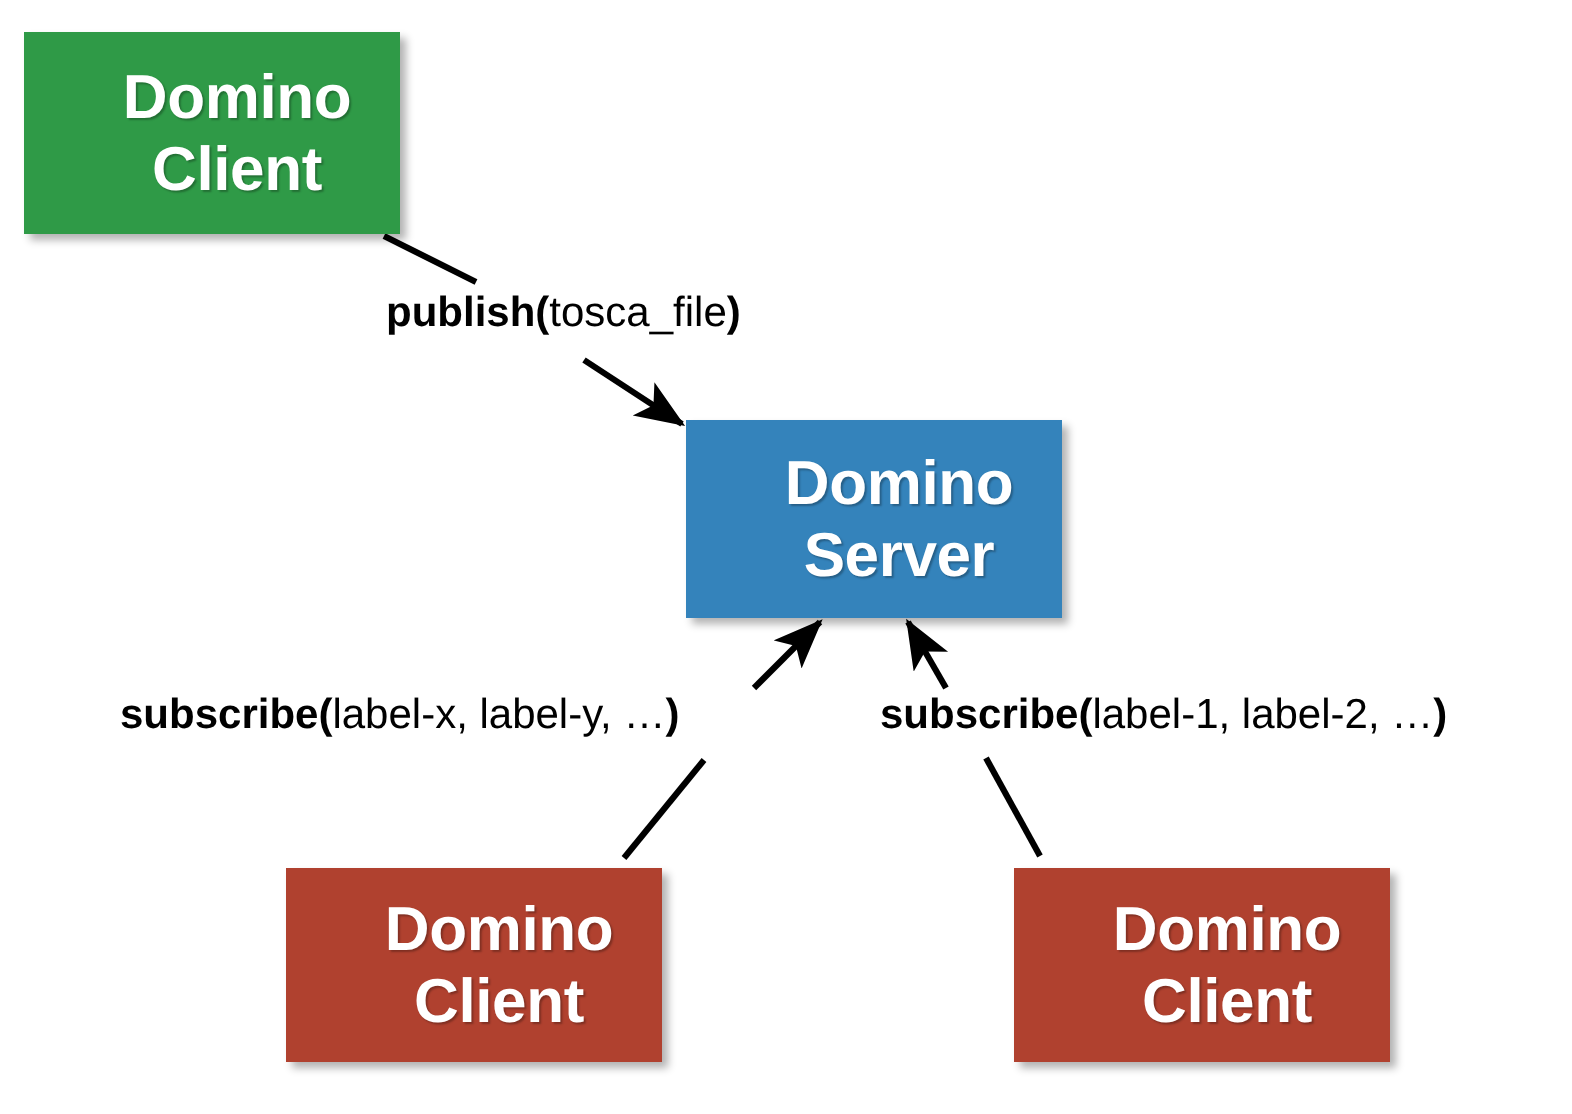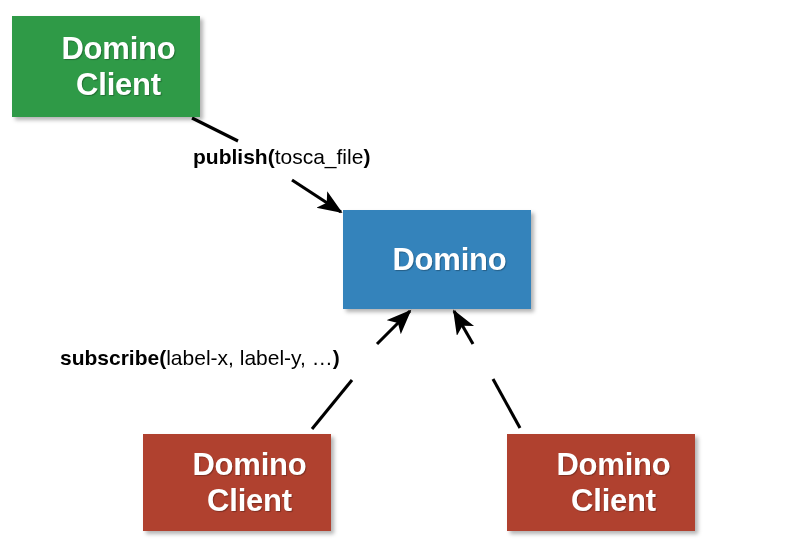--- a/index.html
+++ b/index.html
@@ -91,34 +91,38 @@
     <line x1="473" y1="344" x2="454" y2="311" stroke="#000000" stroke-width="3.1" stroke-linecap="butt" marker-end="url(#arrowhead)"></line>
   </svg>
 
   <div class="node" id="node-domino-client-top" style="background:#2f9a47">
     <span class="ln">Domino</span>
     <span class="ln">Client</span>
   </div>
 
   <div class="node" id="node-domino-server" style="background:#3483bb">
     <span class="ln">Domino</span>
+    <span class="ln">Server</span>
   </div>
 
   <div class="node" id="node-domino-client-left" style="background:#b0412f">
     <span class="ln">Domino</span>
     <span class="ln">Client</span>
   </div>
 
   <div class="node" id="node-domino-client-right" style="background:#b0412f">
     <span class="ln">Domino</span>
     <span class="ln">Client</span>
   </div>
 
   <div class="edge-label" id="label-subscribe-left">
     <span class="b">subscribe(</span><span class="r">label-x, label-y, …</span><span class="b">)</span>
   </div>
 
   <div class="edge-label" id="label-publish">
     <span class="b">publish(</span><span class="r">tosca_file</span><span class="b">)</span>
   </div>
 
+  <div class="edge-label" id="label-subscribe-right">
+    <span class="b">subscribe(</span><span class="r">label-1, label-2, …</span><span class="b">)</span>
+  </div>
 
 </div>
 
 </body></html>

